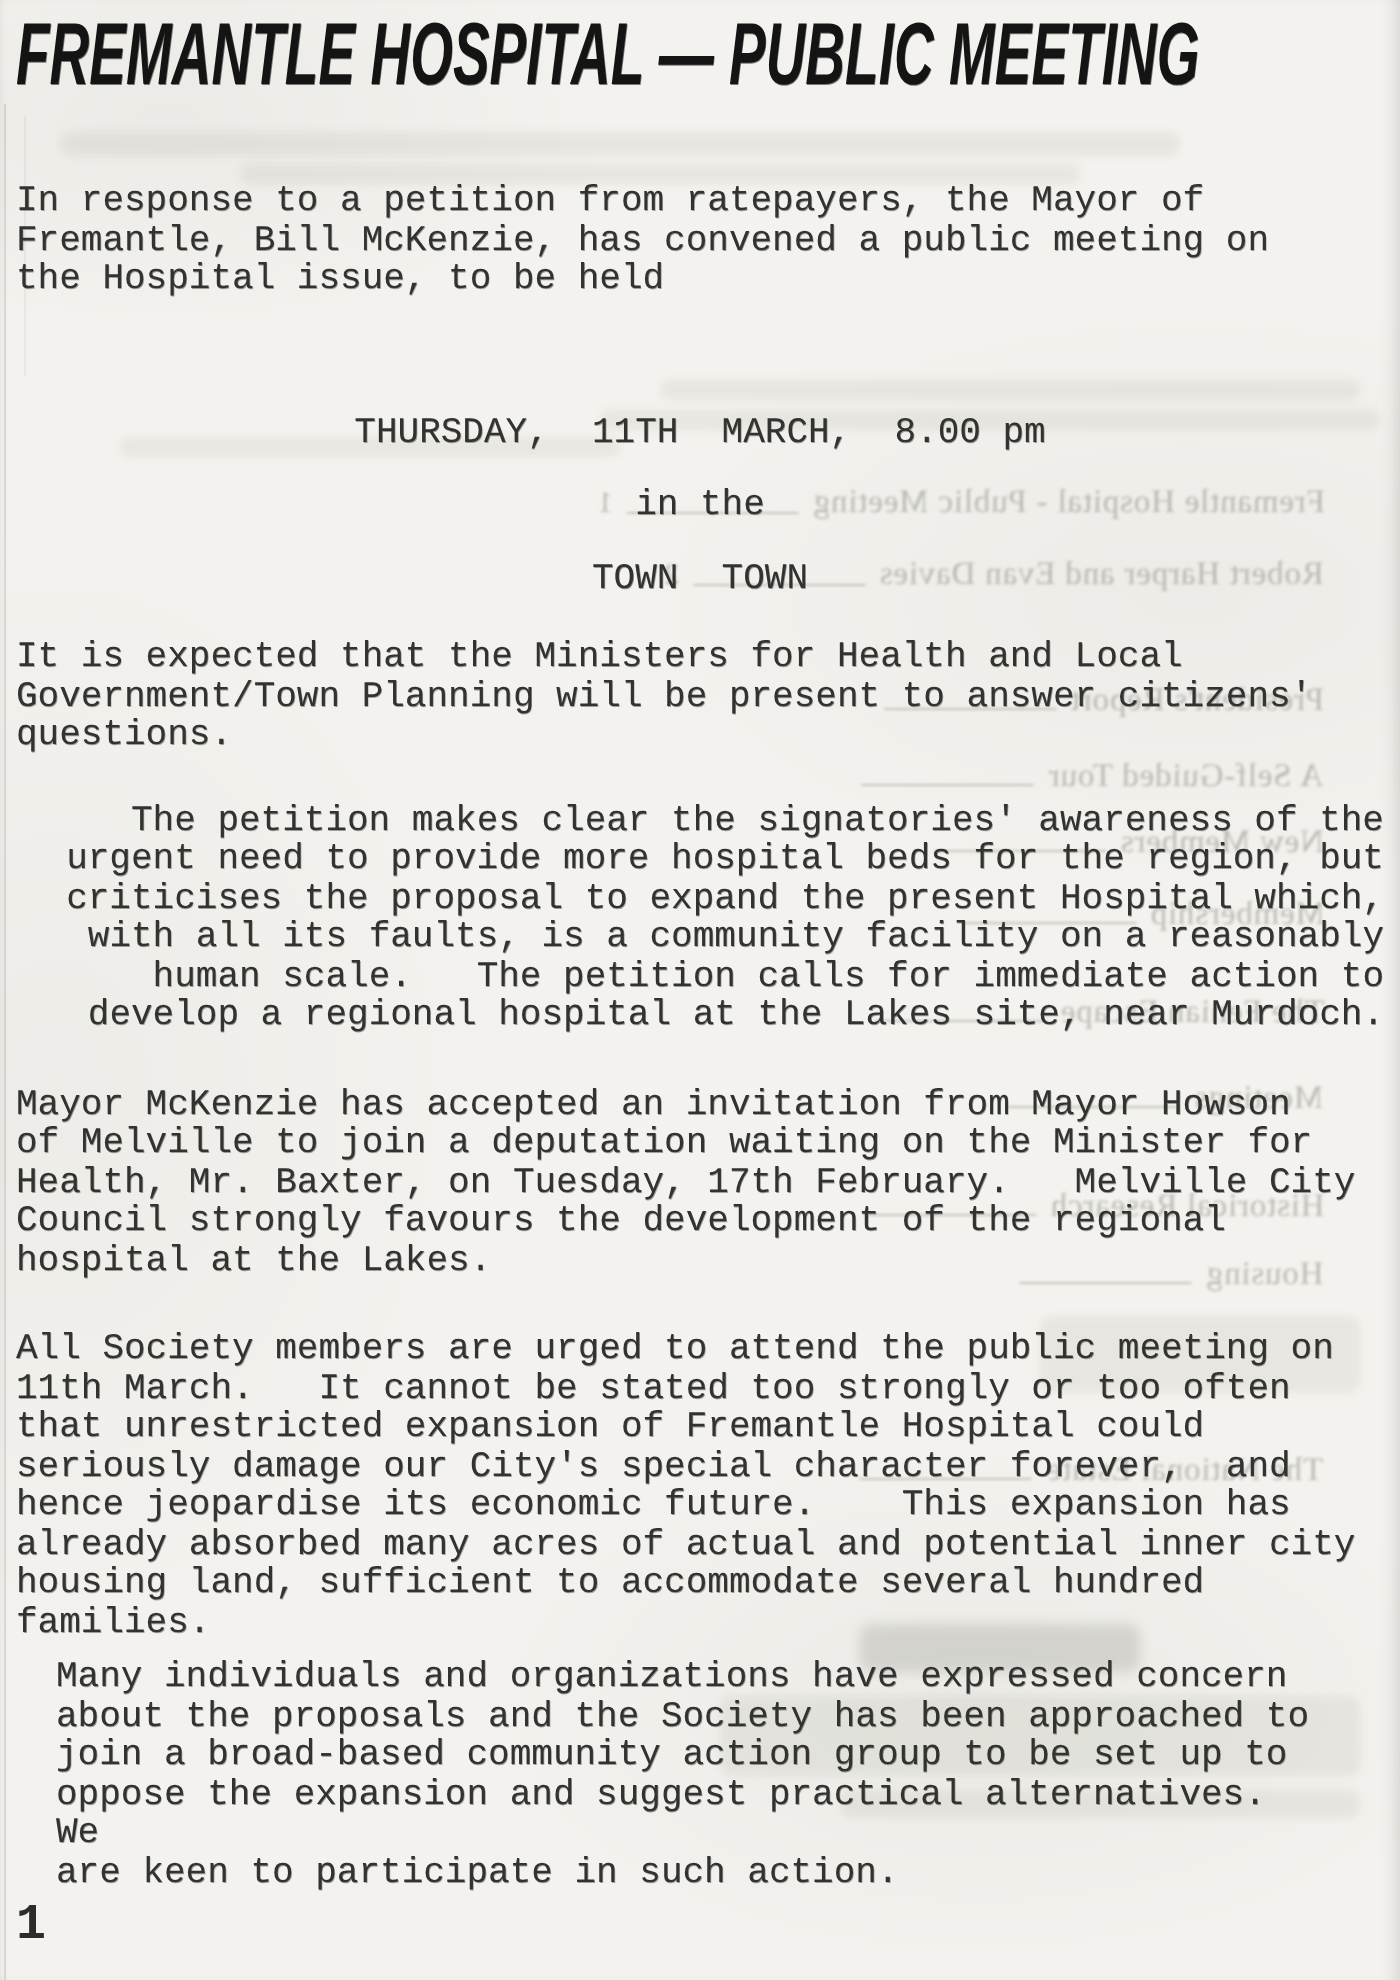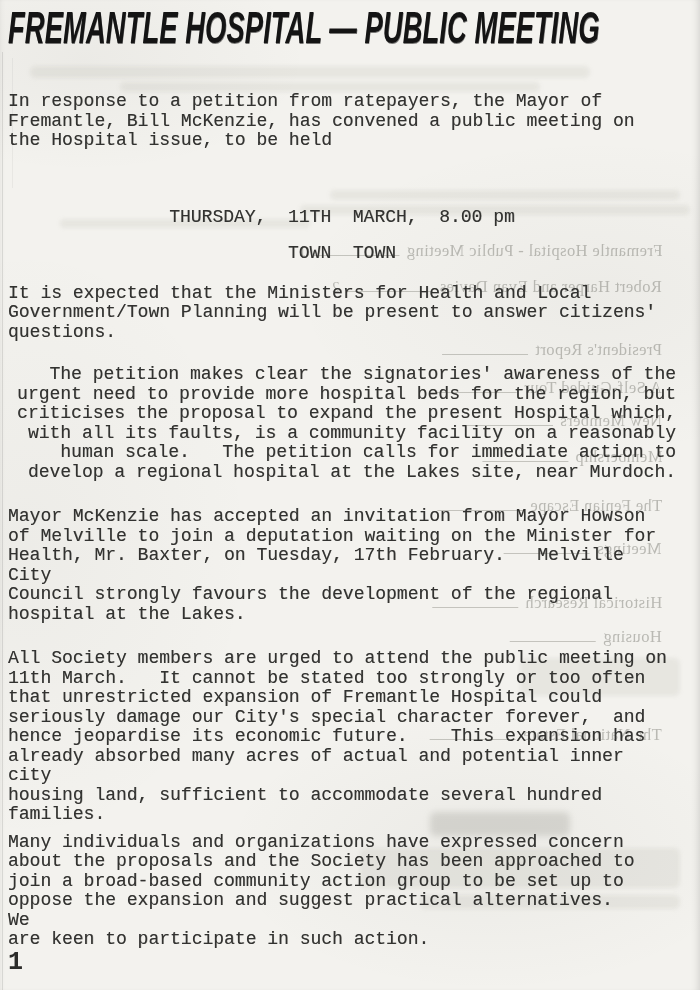--- a/index.html
+++ b/index.html
@@ -31,30 +31,30 @@
     font-style:italic;font-weight:700;
     font-size:44px;line-height:52px;
     letter-spacing:0px;
     color:#141414;
     white-space:nowrap;
     transform:scaleX(0.625);
     transform-origin:0 0;
     text-shadow:0.5px 0.5px 0 rgba(20,20,20,0.55);
   }
   .content{
-    position:absolute;left:8px;right:24px;top:92px;
+    position:absolute;left:8px;right:8px;top:92px;
     font-size:18px;line-height:19.5px;
     color:#323230;
     text-shadow:0.35px 0.35px 0 rgba(55,55,50,0.45);
   }
   .para{margin:0;white-space:pre-wrap;}
   .centerline{margin:0;text-align:center;white-space:pre;}
   .mt-36{margin-top:57px;} .mt-33{margin-top:20px;}
   .mt-23{margin-top:23px;text-align:right;} .mt-17{margin-top:17px;}
-  .mt-13{margin-top:25px;} .mt-10{margin-top:10px;} .mt-8{margin-top:8px;}
+  .mt-13{margin-top:25px;} .mt-10{margin-top:10px;} .mt-8{margin-top:8px;margin-left:20px;}
   .page-number{
     position:absolute;left:8px;top:948px;
     font-size:25px;font-weight:700;color:#2c2c2a;
     font-family:"Liberation Mono","DejaVu Sans Mono",monospace;
   }
   
   .bleed-layer{position:absolute;inset:0;pointer-events:none;}
   .bleed-row{
     position:absolute;right:38px;
     display:flex;align-items:baseline;
@@ -148,20 +148,21 @@
   <div class="scanline-left"></div>
   <div class="scanline-left2"></div>
 
   <div class="title">FREMANTLE HOSPITAL — PUBLIC MEETING</div>
 
   <div class="content">
     <p class="para">In response to a petition from ratepayers, the Mayor of
 Fremantle, Bill McKenzie, has convened a public meeting on
 the Hospital issue, to be held</p>
     <p class="centerline mt-36">THURSDAY,  11TH  MARCH,  8.00 pm</p>
+    <p class="centerline mt-17">in the</p>
     <p class="centerline mt-17">TOWN  TOWN</p>
     <p class="para mt-33">It is expected that the Ministers for Health and Local
 Government/Town Planning will be present to answer citizens'
 questions.</p>
     <p class="para mt-23">The petition makes clear the signatories' awareness of the
 urgent need to provide more hospital beds for the region, but
 criticises the proposal to expand the present Hospital which,
 with all its faults, is a community facility on a reasonably
 human scale.   The petition calls for immediate action to
 develop a regional hospital at the Lakes site, near Murdoch.</p>

